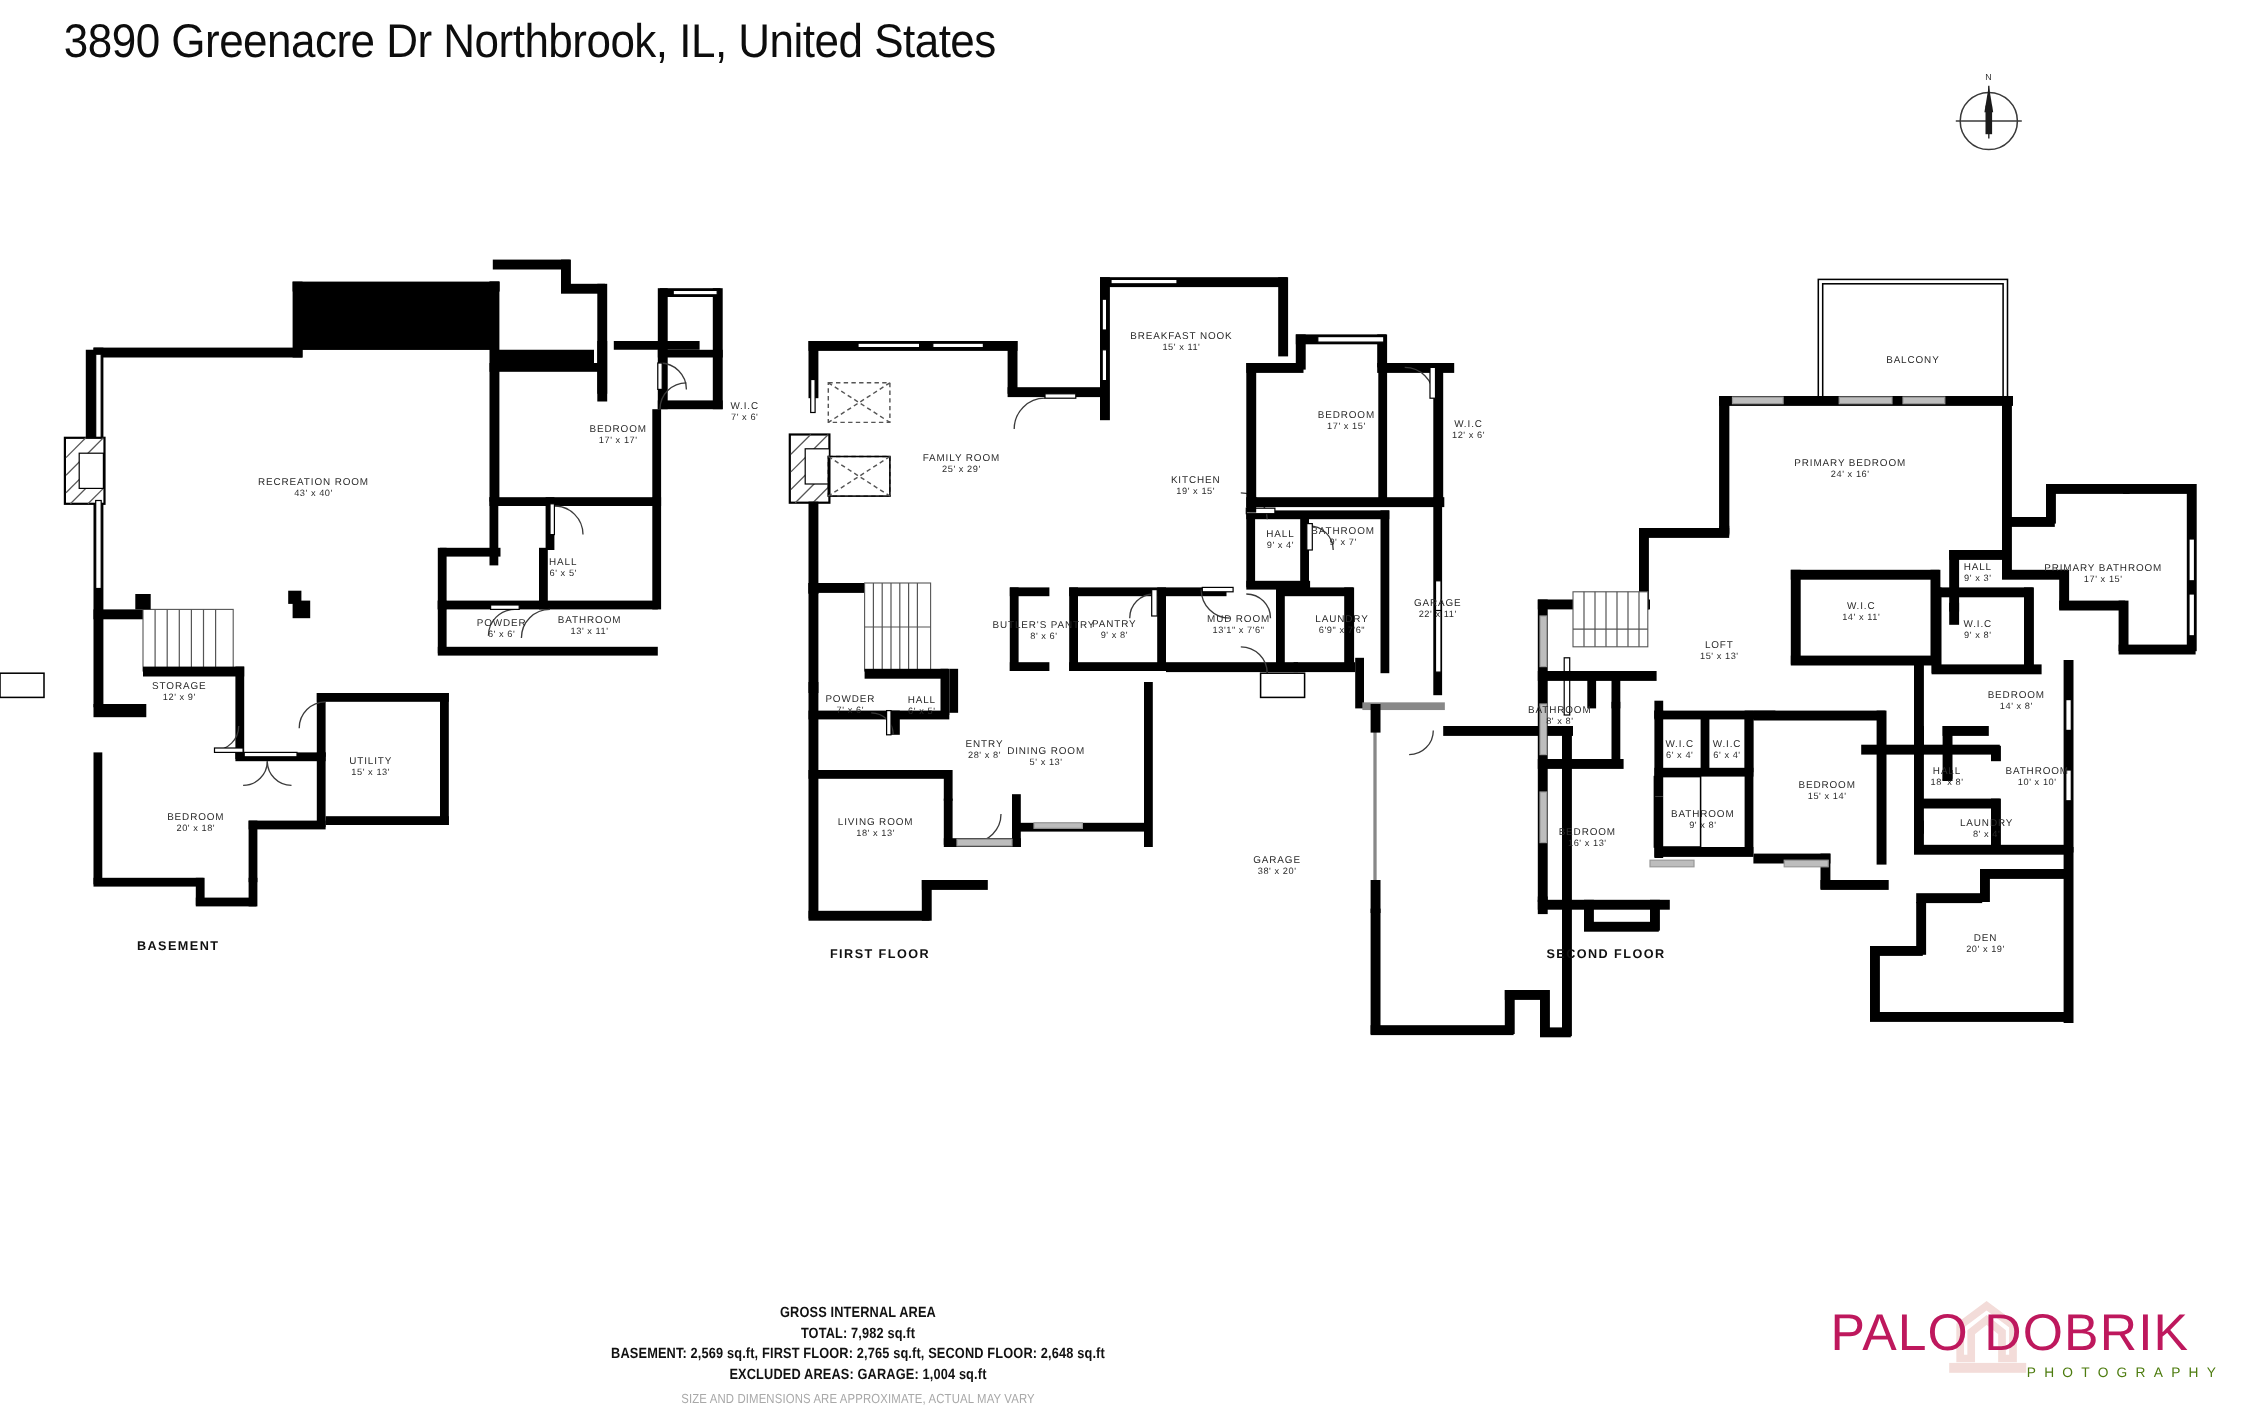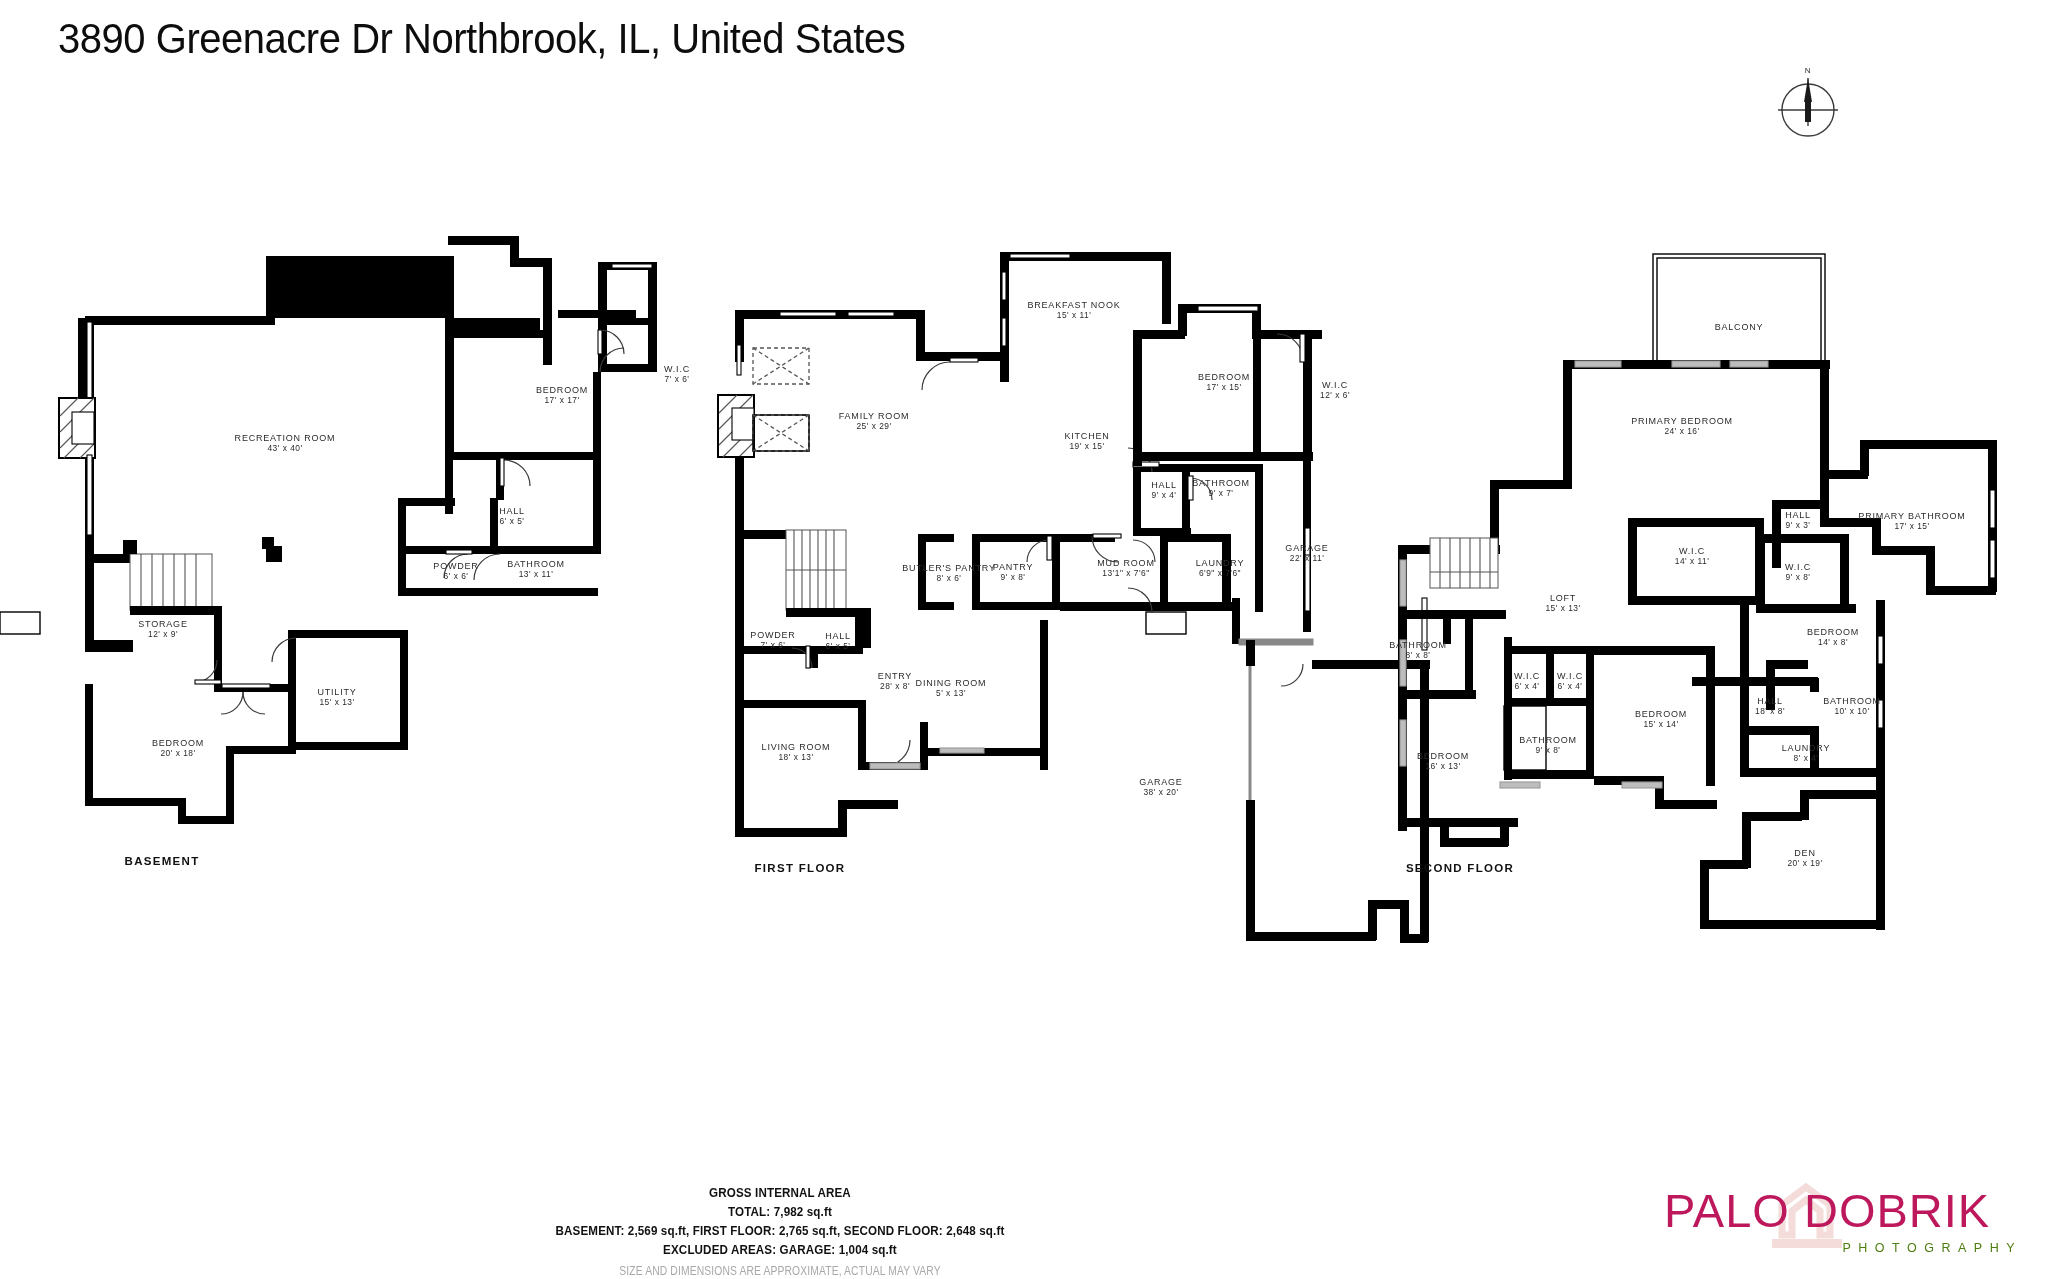--- a/index.html
+++ b/index.html
@@ -576,21 +576,21 @@
       <span class="rm-dim">17' x 15'</span>
     </div>
     <div class="room-label" style="left: 1692px; top: 556px;">
       <span class="rm-name">W.I.C</span>
       <span class="rm-dim">14' x 11'</span>
     </div>
     <div class="room-label" style="left: 1798px; top: 572px;">
       <span class="rm-name">W.I.C</span>
       <span class="rm-dim">9' x 8'</span>
     </div>
-    <div class="room-label" style="left: 1563px; top: 591px; margin-top: 12px;">
+    <div class="room-label" style="left: 1563px; top: 591px;">
       <span class="rm-name">LOFT</span>
       <span class="rm-dim">15' x 13'</span>
     </div>
     <div class="room-label" style="left: 1833px; top: 637px;">
       <span class="rm-name">BEDROOM</span>
       <span class="rm-dim">14' x 8'</span>
     </div>
     <div class="room-label" style="left: 1418px; top: 650px;">
       <span class="rm-name">BATHROOM</span>
       <span class="rm-dim">8' x 8'</span>

